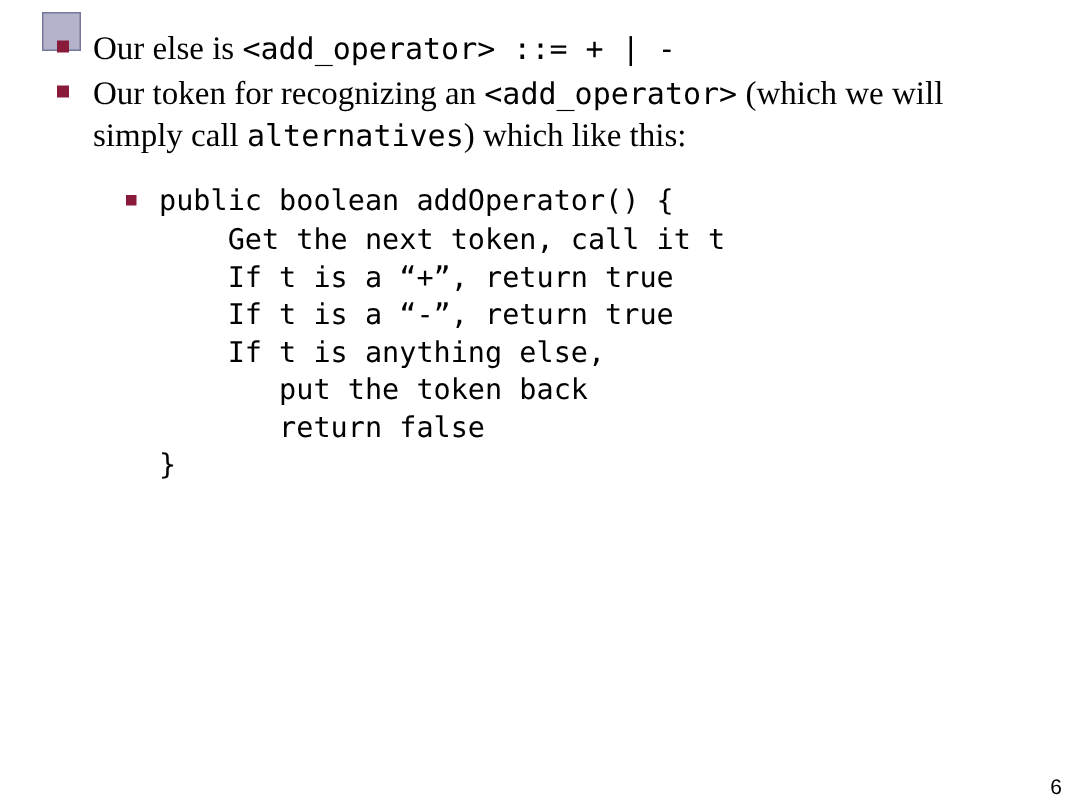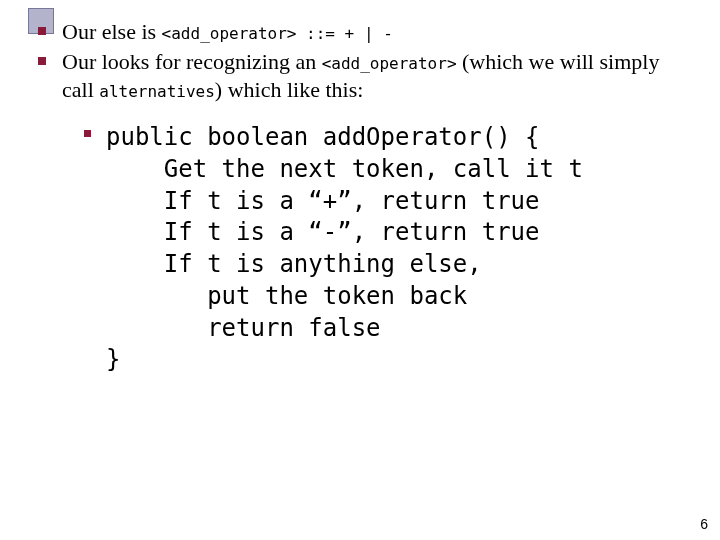--- a/index.html
+++ b/index.html
@@ -80,25 +80,25 @@
   ul.sub > li > .b2 {
     position: absolute;
     left: 2px;
     top: 8px;
     width: 7px;
     height: 7px;
     background: #8a1a3a;
   }
   .mono {
     font-family: Consolas, "Lucida Console", Menlo, monospace;
-    font-size: 16px;
+    font-size: 20px;
   }
   pre.code {
     font-family: Consolas, "Lucida Console", Menlo, monospace;
-    font-size: 24px;
+    font-size: 19px;
     line-height: 1.32;
     margin: 0;
     white-space: pre;
   }
   .page-num {
     position: absolute;
     right: 12px;
     bottom: 8px;
     font-family: Arial, Helvetica, sans-serif;
     font-size: 14px;
@@ -114,21 +114,21 @@
     <div class="accent-box"></div>
   </div>
 
   <ul class="body">
     <li>
       <span class="b1"></span>
       <span>Our else is </span><span class="mono">&lt;add_operator&gt; ::= + | -</span>
     </li>
     <li>
       <span class="b1"></span>
-      <span>Our looks for recognizing an </span><span class="mono">&lt;add_operator&gt;</span><span> (which we will simply call </span><span class="mono">alternatives</span><span>) which like this:</span>
+      <span>Our token for recognizing an </span><span class="mono">&lt;add_operator&gt;</span><span> (which we will simply call </span><span class="mono">alternatives</span><span>) which like this:</span>
 
       <ul class="sub">
         <li>
           <span class="b2"></span>
 <pre class="code"><span>public boolean addOperator() {</span>
 <span>    Get the next token, call it t</span>
 <span>    If t is a “+”, return true</span>
 <span>    If t is a “-”, return true</span>
 <span>    If t is anything else,</span>
 <span>       put the token back</span>

